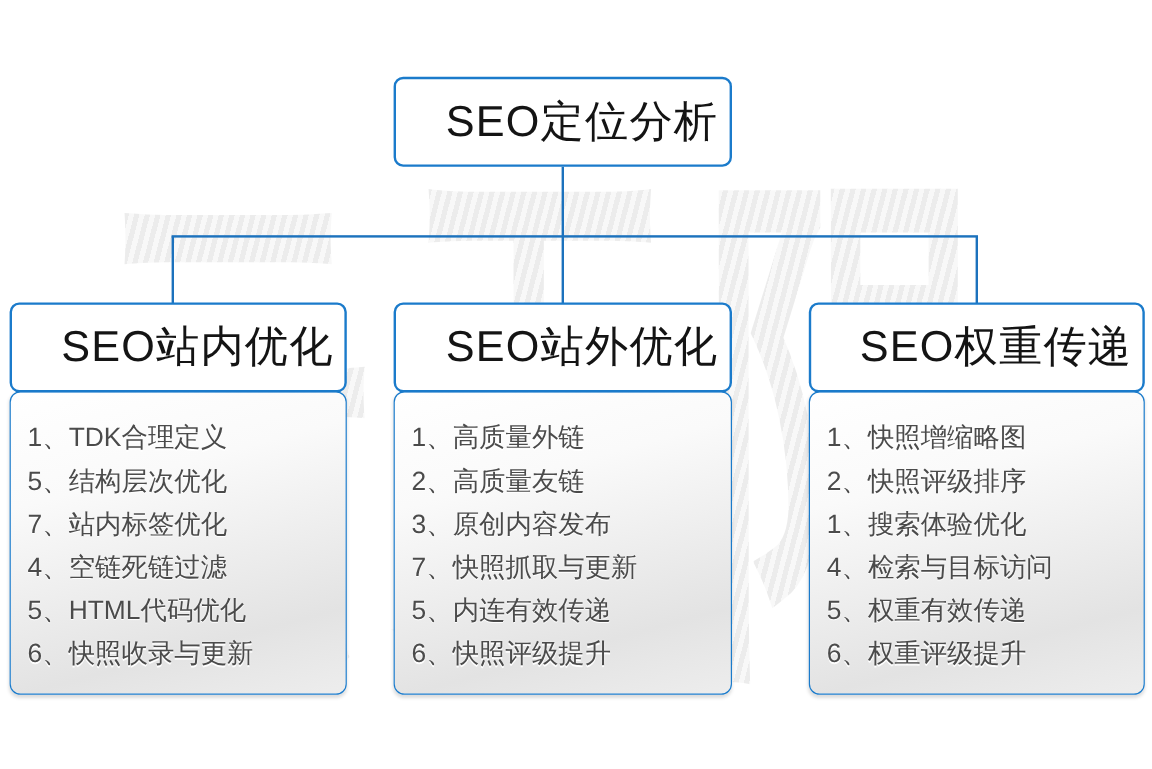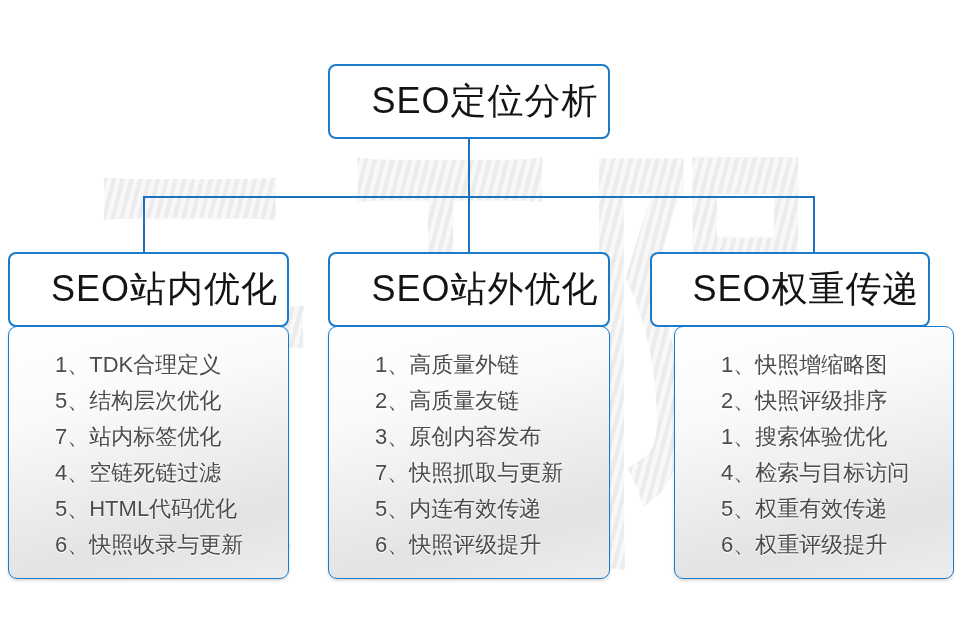--- a/index.html
+++ b/index.html
@@ -42,28 +42,28 @@
   .node{
     position:absolute;z-index:2;background:#ffffff;
     border:2px solid var(--box-border);border-radius:8px;
     display:flex;align-items:center;justify-content:center;
     color:var(--header-text);font-size:36px;letter-spacing:1px;padding-left:32px;
   }
   .root-node{left:328px;top:64px;width:282px;height:75px;}
   .col-header{height:75px;top:252px;font-size:36px;}
   .col-header.c0{left:8px;width:281px;}
   .col-header.c1{left:328px;width:282px;}
-  .col-header.c2{left:650px;width:280px;}
+  .col-header.c2{left:674px;width:280px;}
 
   .col-list{
     position:absolute;z-index:2;top:326px;height:253px;
     border:1px solid var(--box-border);border-radius:9px;
     background:linear-gradient(165deg,#ffffff 0%,#fafafa 30%,#e3e3e3 78%,#ededed 100%);
     box-shadow:0 2px 3px rgba(0,0,0,0.14);
-    padding:20px 10px 0 46px;
+    padding:20px 10px 0 14px;
   }
   .col-list.c0{left:8px;width:281px;}
   .col-list.c1{left:328px;width:282px;}
   .col-list.c2{left:674px;width:280px;}
 
   .col-list ul{list-style:none;}
   .col-list li{
     font-size:22px;line-height:36px;white-space:nowrap;
     color:var(--list-text);
     text-shadow:0 1px 0 rgba(255,255,255,0.95),0 0 2px rgba(255,255,255,0.7);

